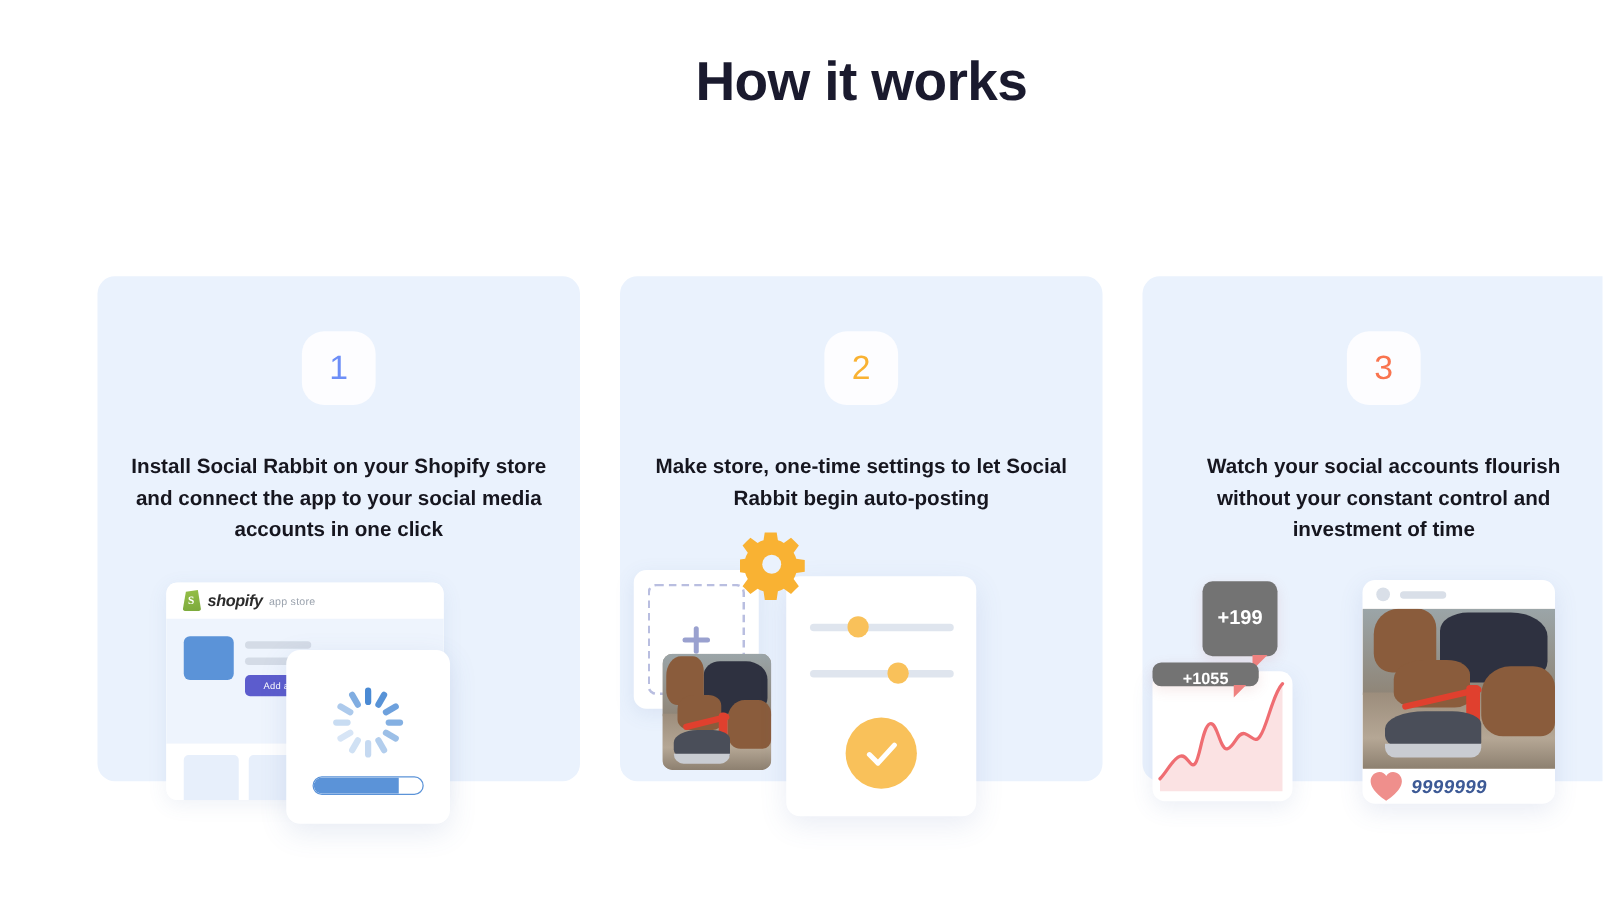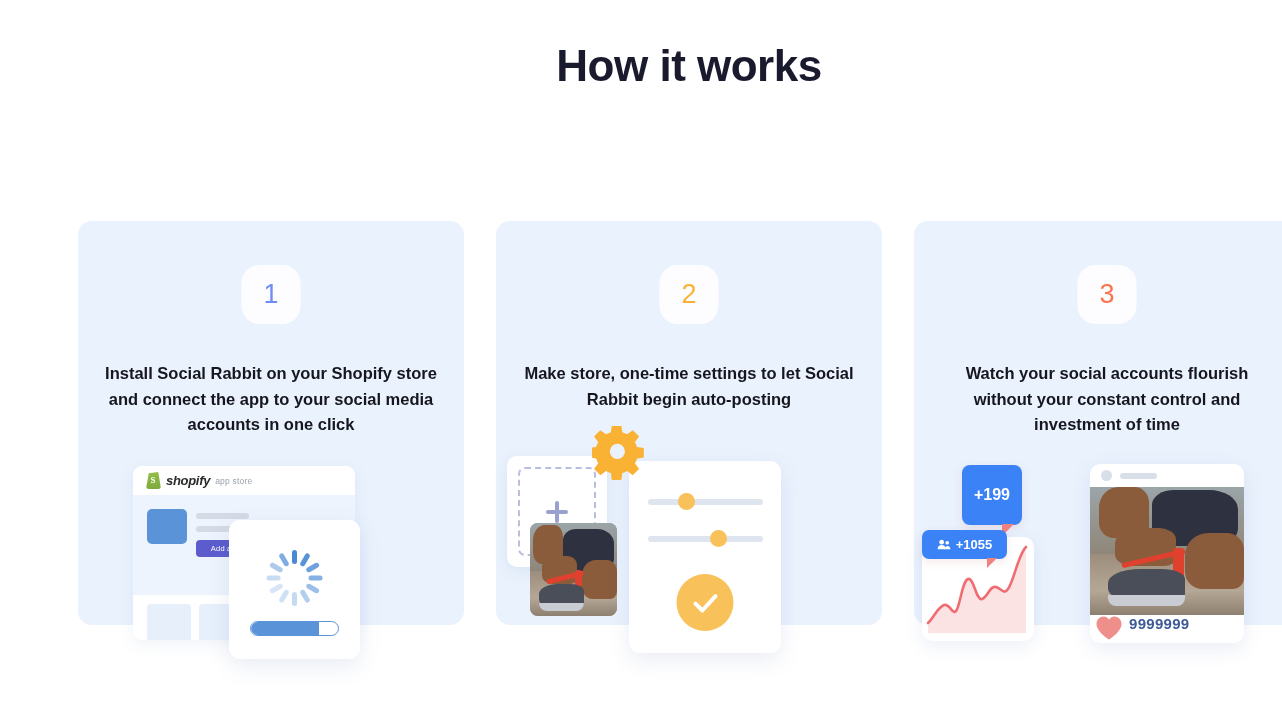--- a/index.html
+++ b/index.html
@@ -146,42 +146,42 @@
   .check-circle svg { width:30px; height:30px; }
   .gear2 { position:absolute; left:96px; top:205px; width:54px; height:54px; }
 
   
   .chart-card {
     position:absolute; left:8px; top:316px; width:112px; height:104px;
     background:#fff; border-radius:10px; box-shadow:0 5px 18px rgba(80,110,170,.11);
     overflow:hidden;
   }
   .bub {
-    position:absolute; background:#3b82f6; color:#fff; border-radius:9px;
+    position:absolute; background:#737373; color:#fff; border-radius:9px;
     display:flex; align-items:center; justify-content:center; gap:5px;
     font-weight:700; box-shadow:0 3px 10px rgba(190,100,100,.14);
   }
   .bub.b199 { left:48px; top:244px; width:60px; height:60px; font-size:16px; border-radius:8px; }
   .bub.b199:after { content:""; position:absolute; right:8px; bottom:-11px;
                     border-left:12px solid #ef8280; border-bottom:12px solid transparent; }
-  .bub.b1055 { left:8px; top:309px; width:85px; height:29px; font-size:13px; border-radius:7px; }
+  .bub.b1055 { left:8px; top:309px; width:85px; height:19px; font-size:13px; border-radius:7px;flex-direction:column; }
   .bub.b1055:after { content:""; position:absolute; right:10px; bottom:-9px;
                      border-left:10px solid #ef8280; border-bottom:10px solid transparent; }
   .people-icon { width:14px; height:11px; }
 
   .post-card {
     position:absolute; left:176px; top:243px; width:154px; height:179px;
     background:#fff; border-radius:10px; box-shadow:0 6px 20px rgba(80,110,170,.12);
     overflow:hidden;
   }
   .pc-head { height:23px; display:flex; align-items:center; padding-left:11px; gap:8px; }
   .pc-dot { width:11px; height:11px; border-radius:50%; background:#d9dfe8; }
   .pc-line { width:37px; height:6px; border-radius:3px; background:#d9dfe8; }
   .pc-img { height:128px; width:100%; overflow:hidden; position:relative; }
-  .pc-foot { height:28px; display:flex; align-items:flex-start; padding-left:5px; gap:6px; }
+  .pc-foot { height:28px; display:flex; align-items:center; padding-left:5px; gap:6px;font-style:italic; }
   .heart { width:28px; height:26px; }
   .pc-count { font-size:15px; font-weight:700; color:#3d5a96; letter-spacing:.3px; }
 
   
   .runner { position:absolute; inset:0; background:#a89683; }
   .runner .ground { position:absolute; left:0; bottom:0; width:100%; height:48%;
                     background: linear-gradient(180deg,#9c8d7c 0%,#b5a795 60%,#8d8070 100%); }
   .runner .bg-top { position:absolute; left:0; top:0; width:100%; height:54%;
                     background: linear-gradient(180deg,#9ba5a8 0%,#8f8577 100%); }
   .runner .leg { position:absolute; background:#8a5c3c; border-radius:40% 30% 20% 30%; }

